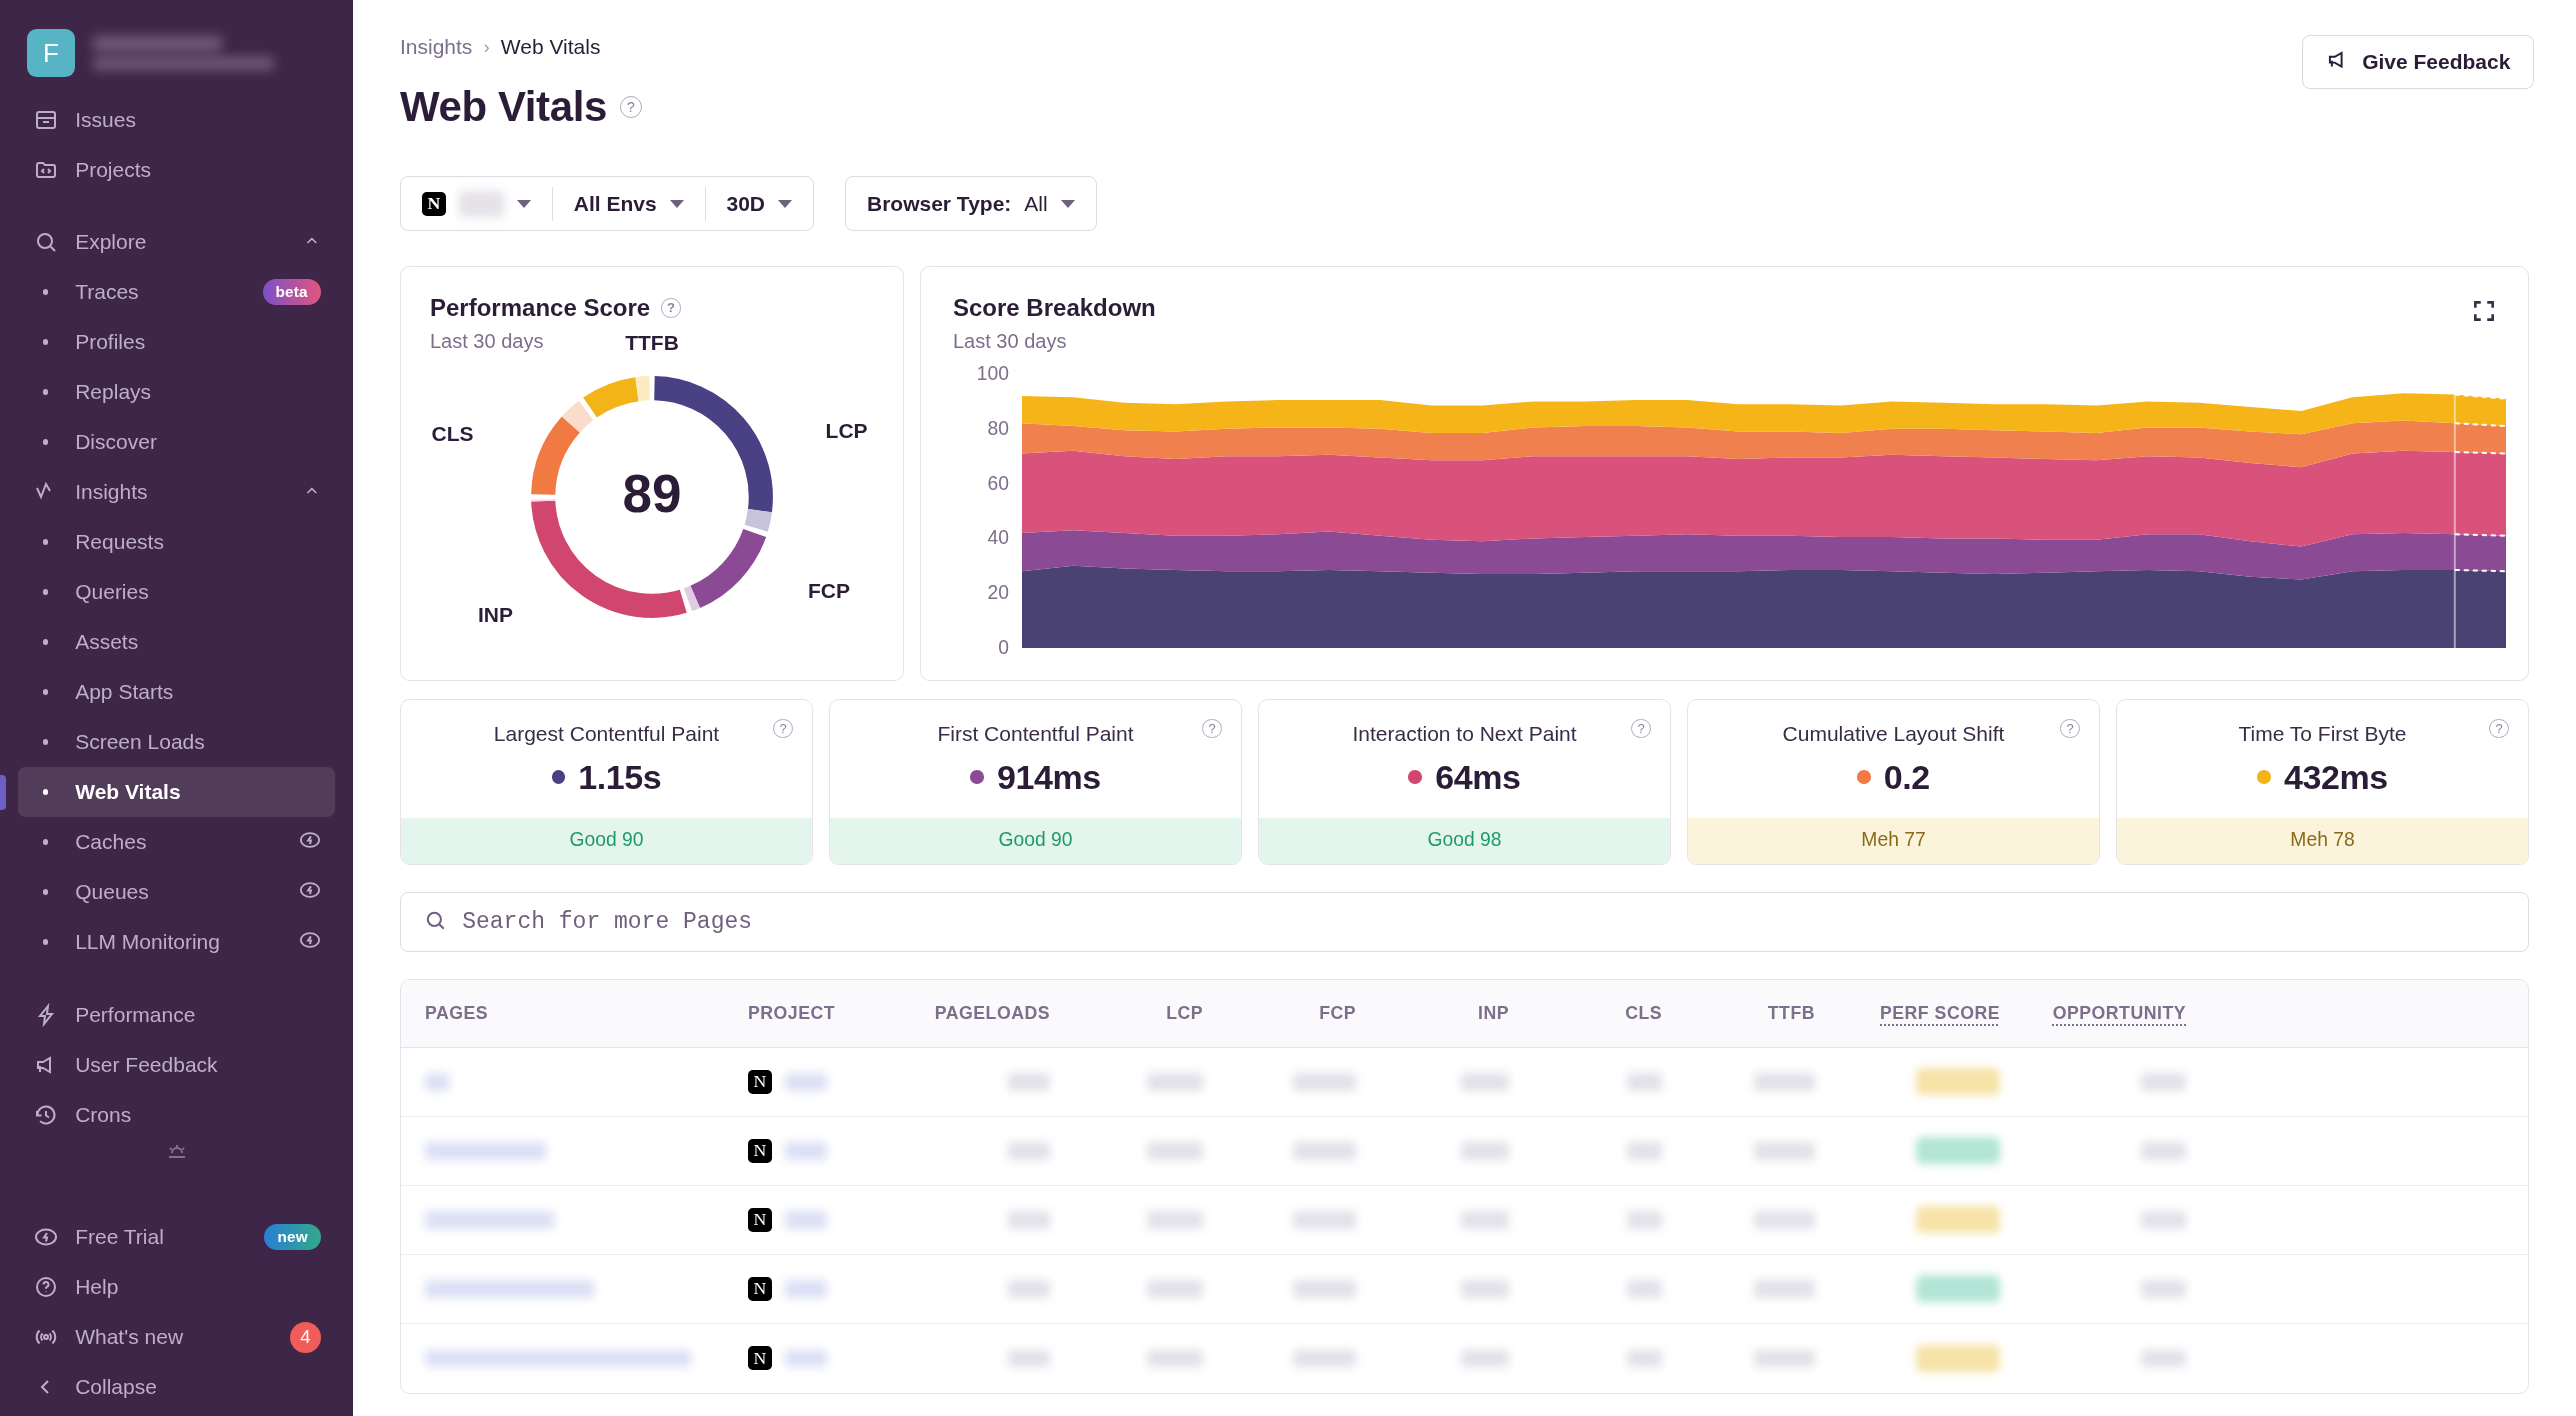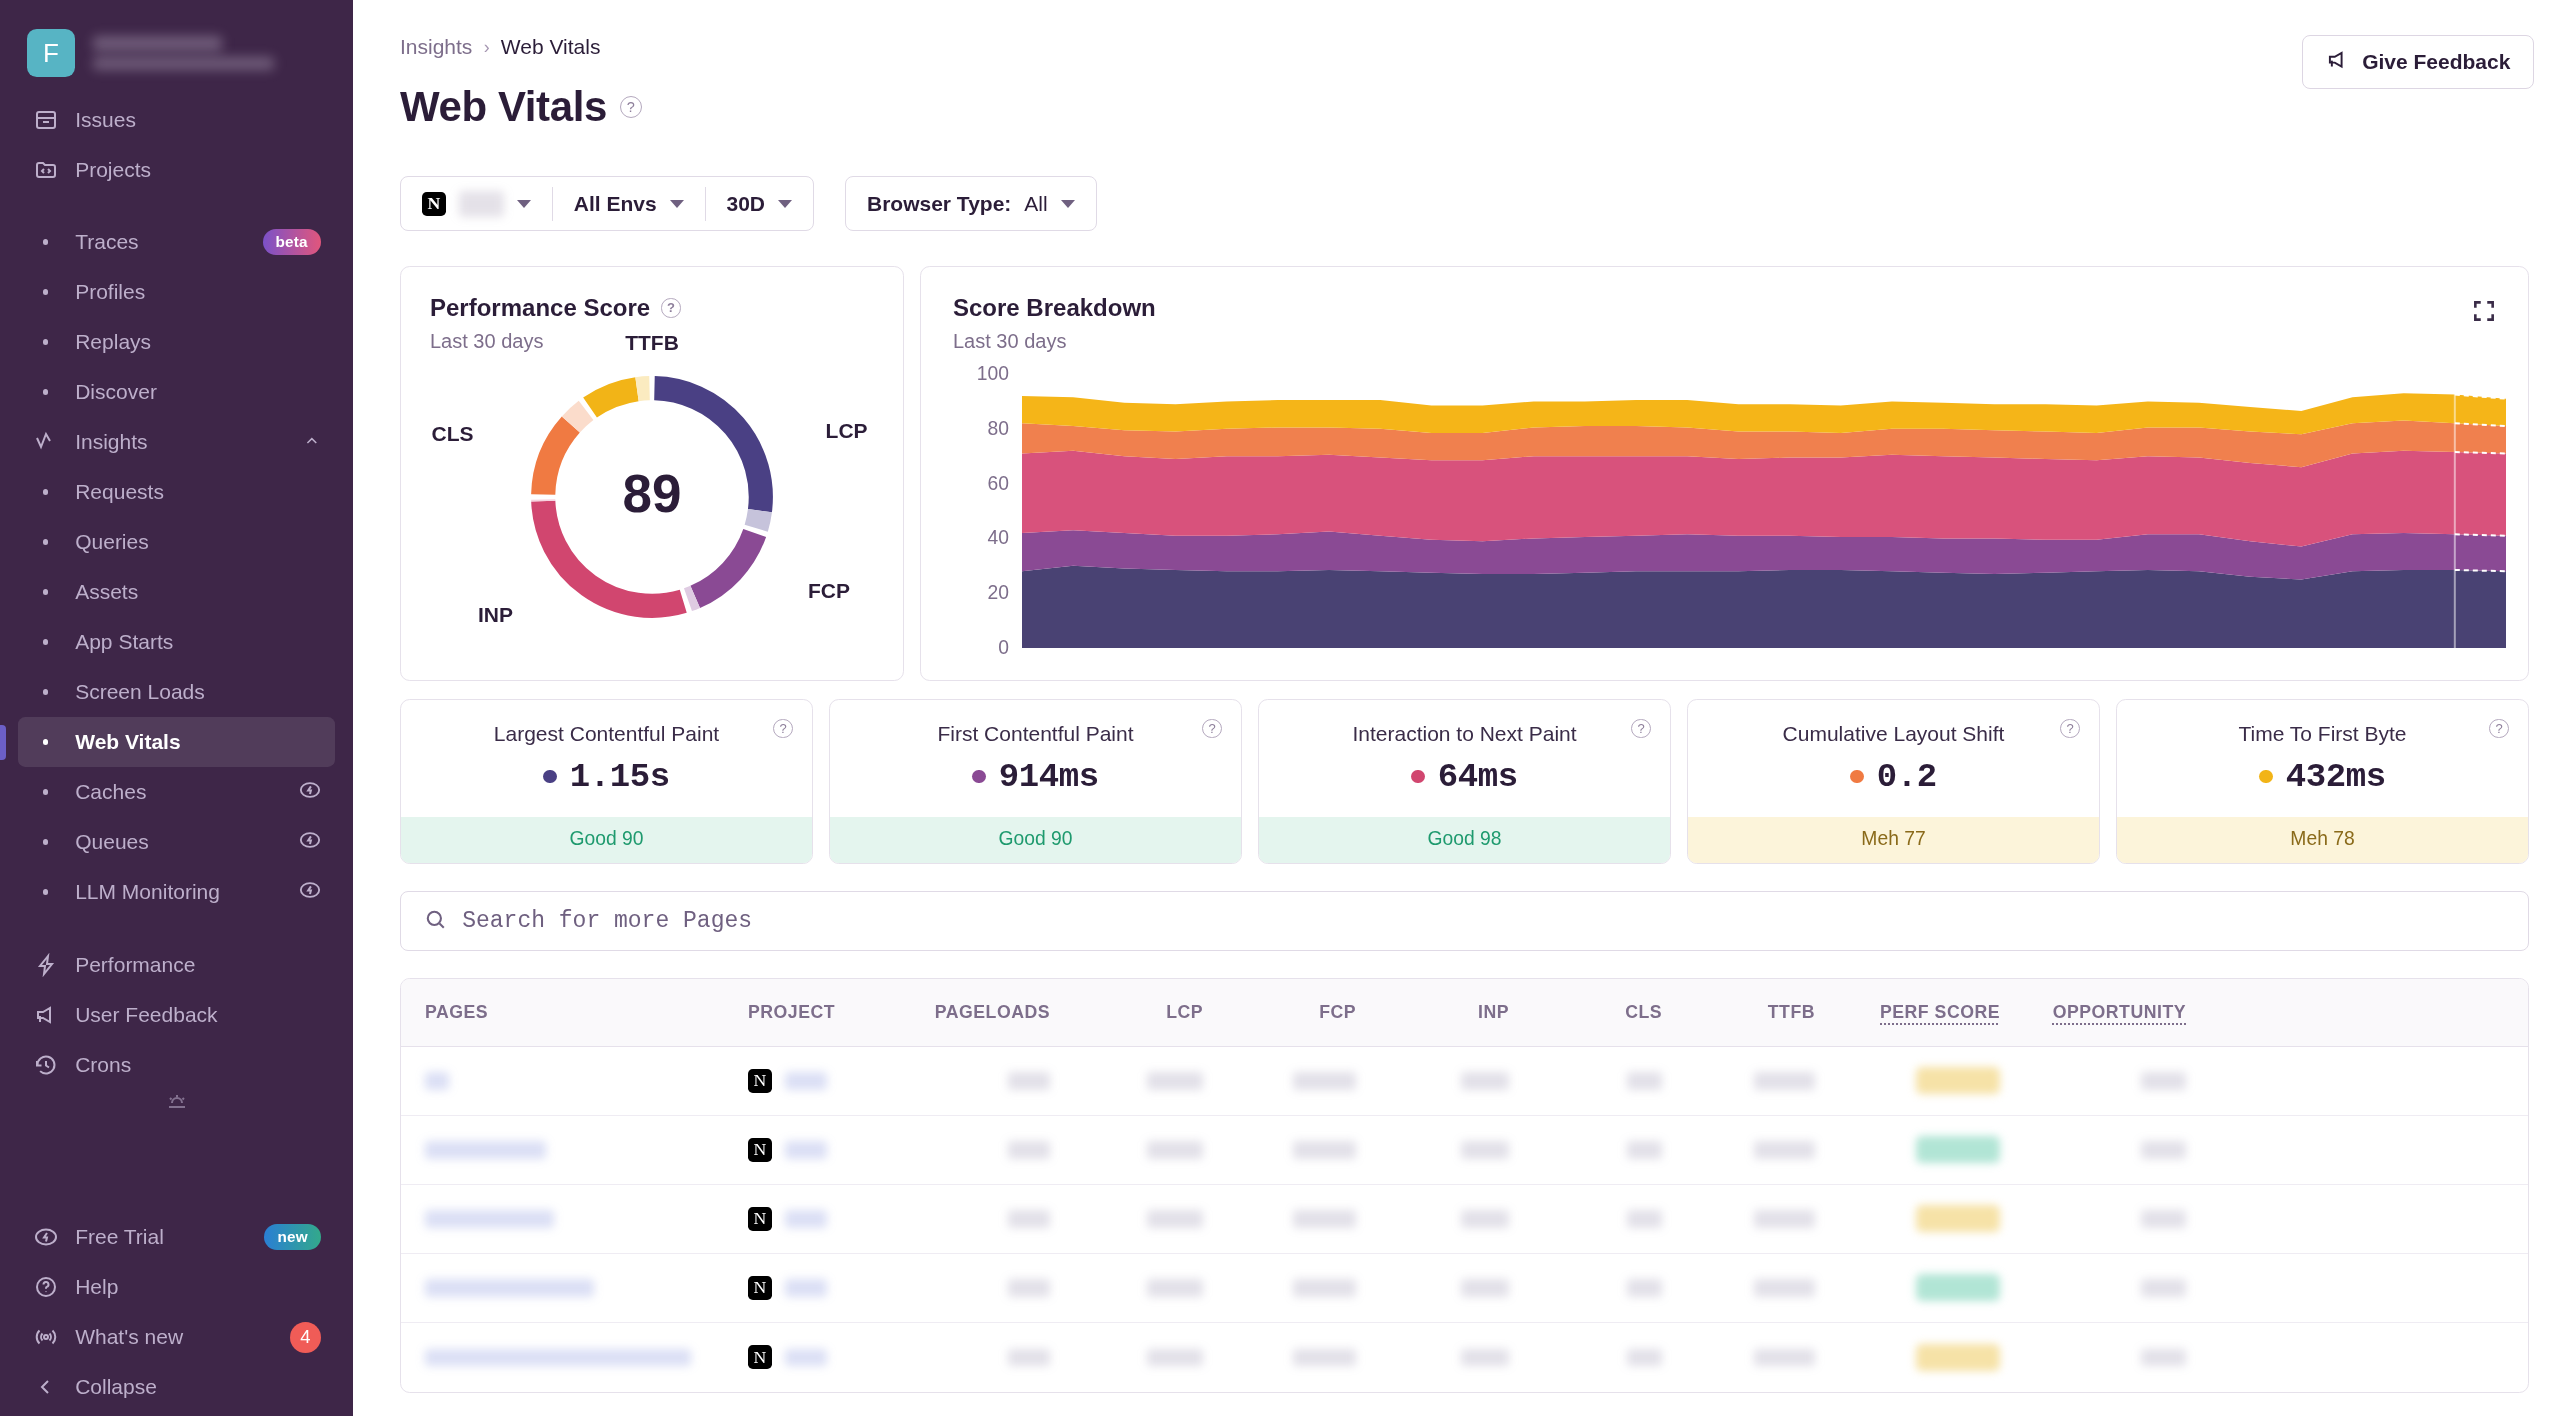--- a/index.html
+++ b/index.html
@@ -136,21 +136,21 @@
 
   
   .vitals-row { display: flex; gap: 16px; padding: 17.7px 47px 0 47px; }
   .vital {
     flex: 1; border: 0.8px solid #E6E1EB; border-radius: 9.7px; background: #fff;
     overflow: hidden; position: relative;
   }
   .vital-head { position: relative; padding: 22.6px 0 21px 0; text-align: center; }
   .vital-name { font-size: 21px; color: #3A2C48; }
   .vital-q { position: absolute; right: 19.3px; top: 19.3px; }
-  .vital-value { display: flex; align-items: center; justify-content: center; gap: 13px; margin-top: 11.3px; font-family: Liberation Mono, monospace; }
+  .vital-value { display: flex; align-items: center; justify-content: center; gap: 13px; margin-top: 11.3px; }
   .vdot { width: 13.7px; height: 13.7px; border-radius: 50%; }
   .vnum { font-size: 34px; font-weight: 700; color: #2B1D38; letter-spacing: -0.4px; }
   .vital-foot { text-align: center; padding: 11.3px 0 13px 0; font-size: 19.3px; }
   .foot-good { background: #E4F5EE; color: #1E9A6E; }
   .foot-meh  { background: #FCF4DA; color: #8A6A1A; }
 
   
   .search-wrap { padding: 27px 47px 0 47px; }
   .search-box {
     display: flex; align-items: center; gap: 16px;
@@ -226,20 +226,34 @@
         <svg viewBox="0 0 24 24">
             <path d="M3 7a2 2 0 0 1 2-2h4l2 2h8a2 2 0 0 1 2 2v8a2 2 0 0 1-2 2H5a2 2 0 0 1-2-2z"></path>
             <path d="M10 11l-2 2 2 2M14 11l2 2-2 2"></path>
           </svg>
       </span>
       <span>Projects</span>
     </div>
 
     <div class="nav-gap"></div>
 
+    <div class="nav-item">
+      <span class="ico">
+        <svg viewBox="0 0 24 24">
+            <circle cx="11" cy="11" r="7"></circle>
+            <path d="M16.5 16.5L21 21"></path>
+          </svg>
+      </span>
+      <span>Explore</span>
+      <span class="nav-group-caret">
+        <svg viewBox="0 0 24 24">
+            <path d="M6 15l6-6 6 6"></path>
+          </svg>
+      </span>
+    </div>
     <div class="nav-sub">
       <span class="dot-wrap">
           <span class="dot"></span>
         </span>
       <span>Traces</span>
       <span class="tag tag-beta">beta</span>
     </div>
     <div class="nav-sub">
       <span class="dot-wrap">
           <span class="dot"></span>

